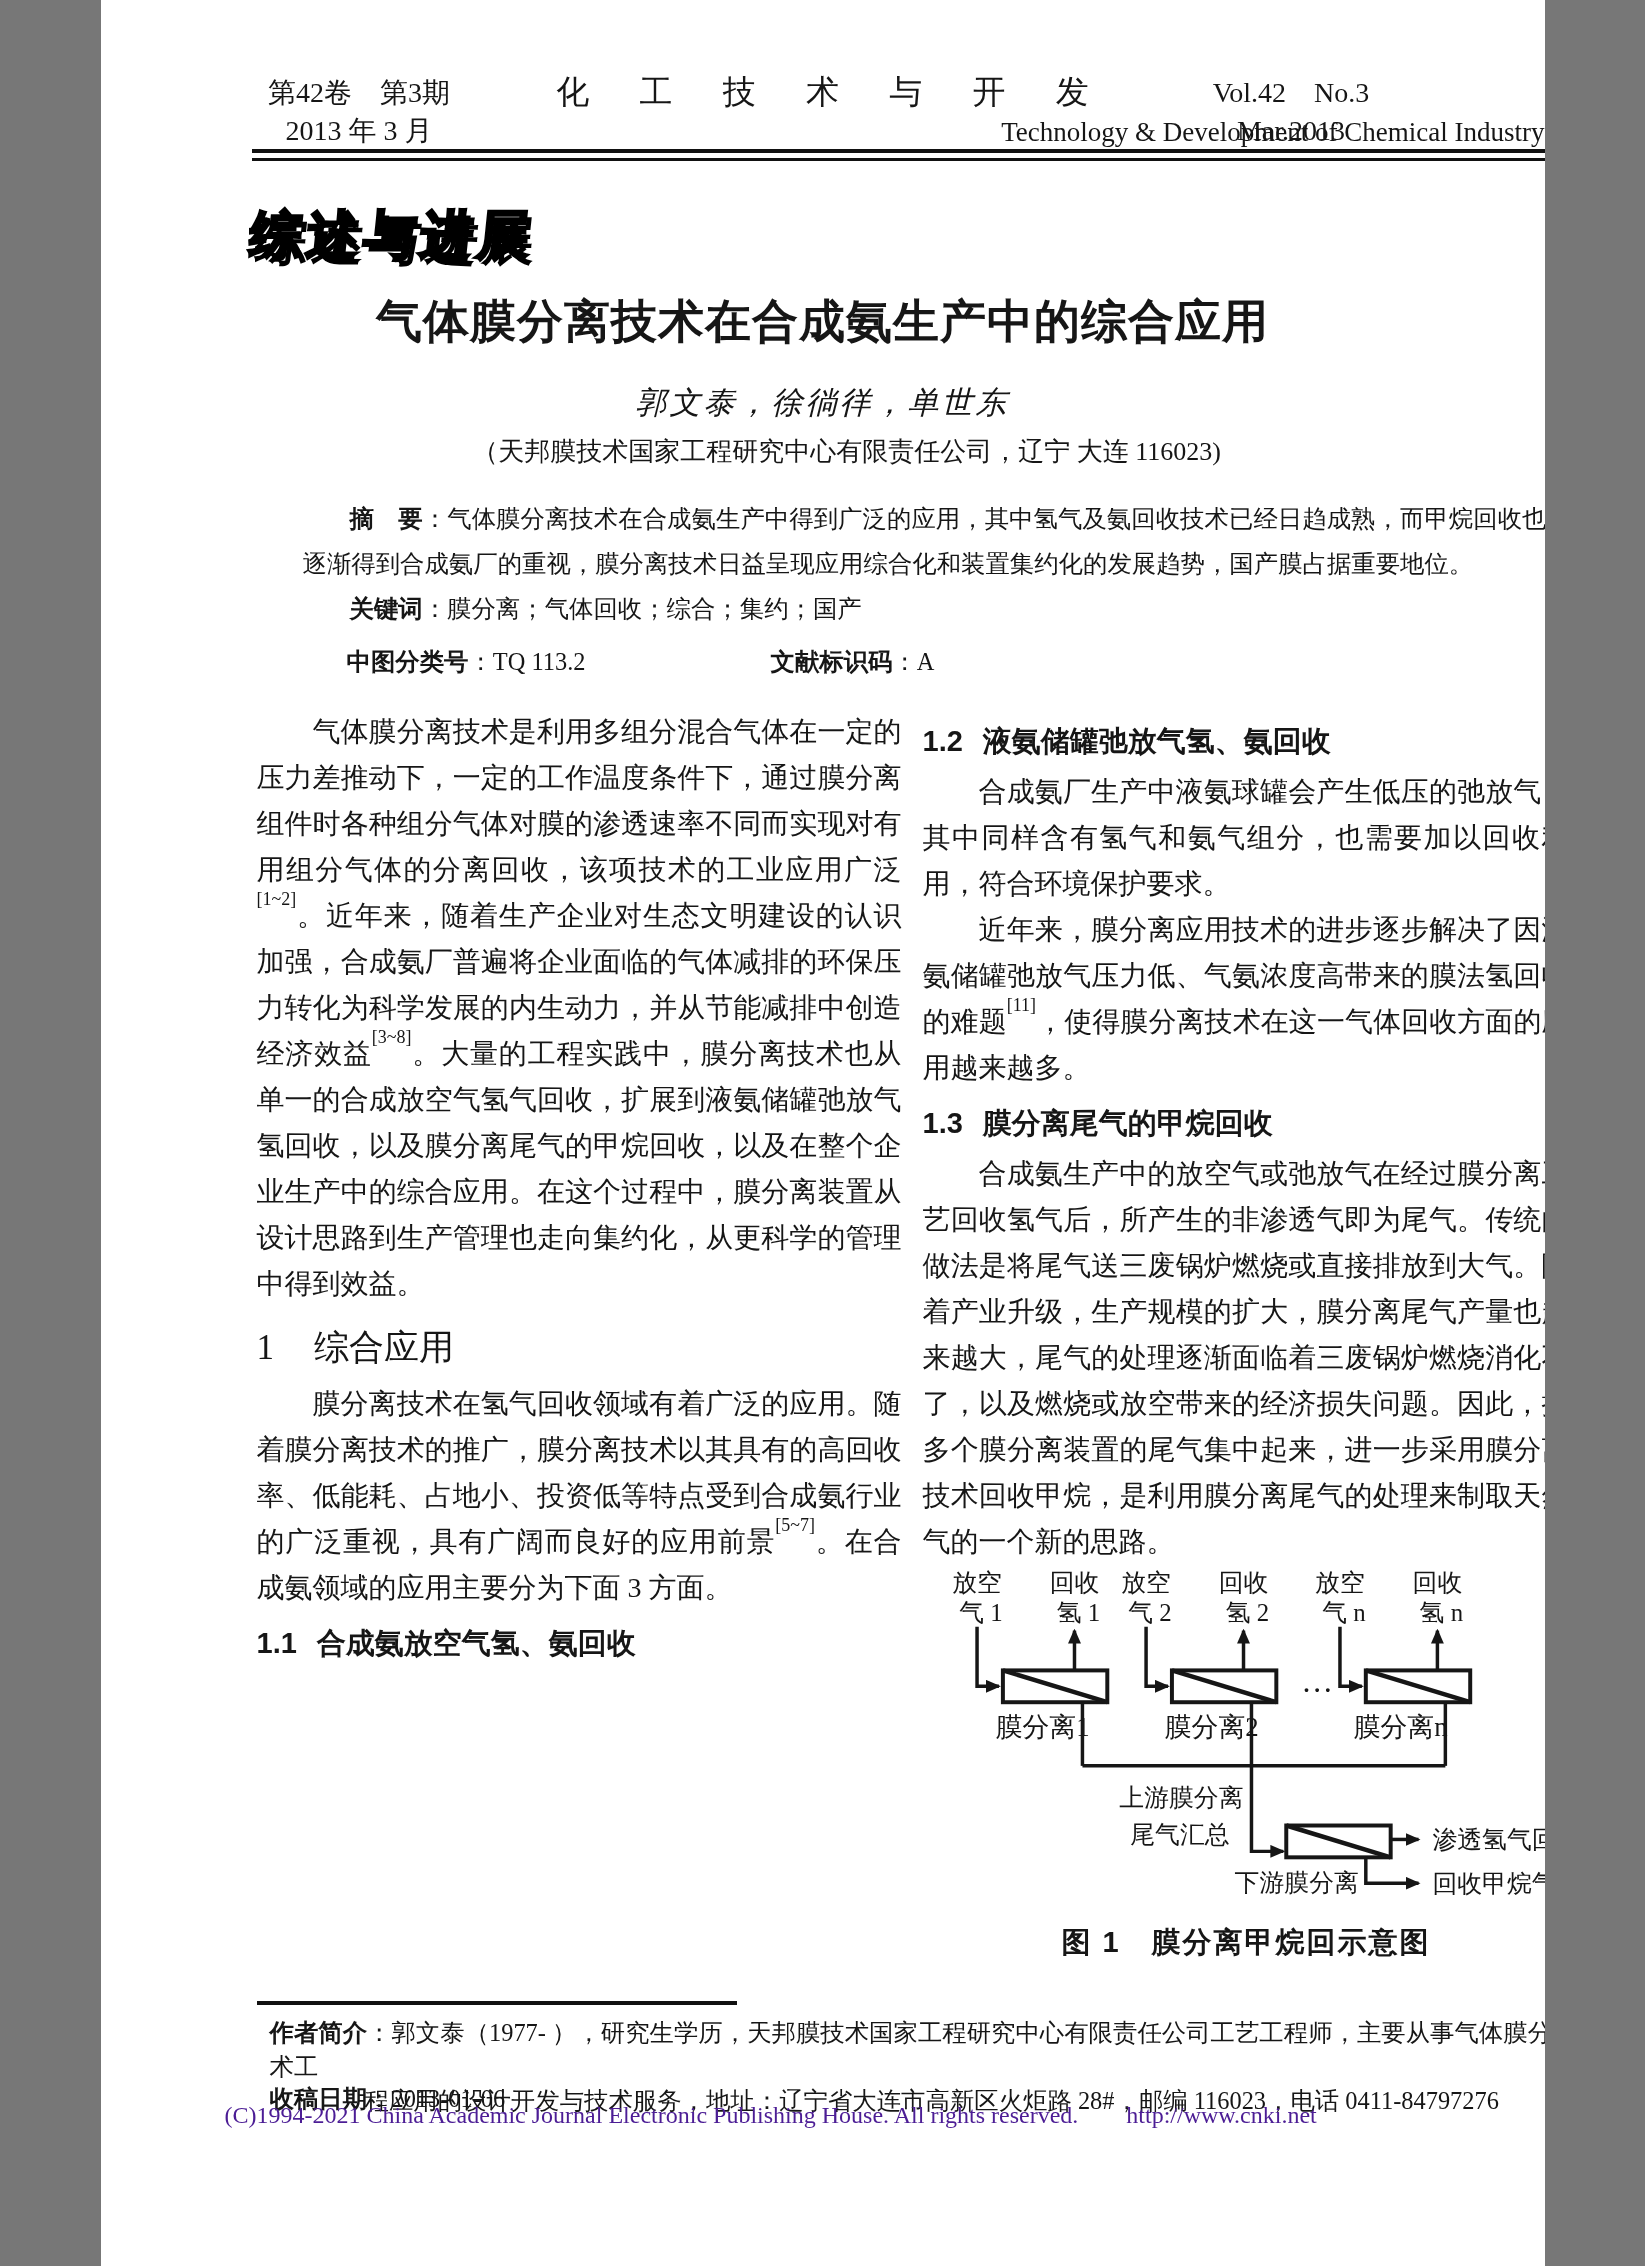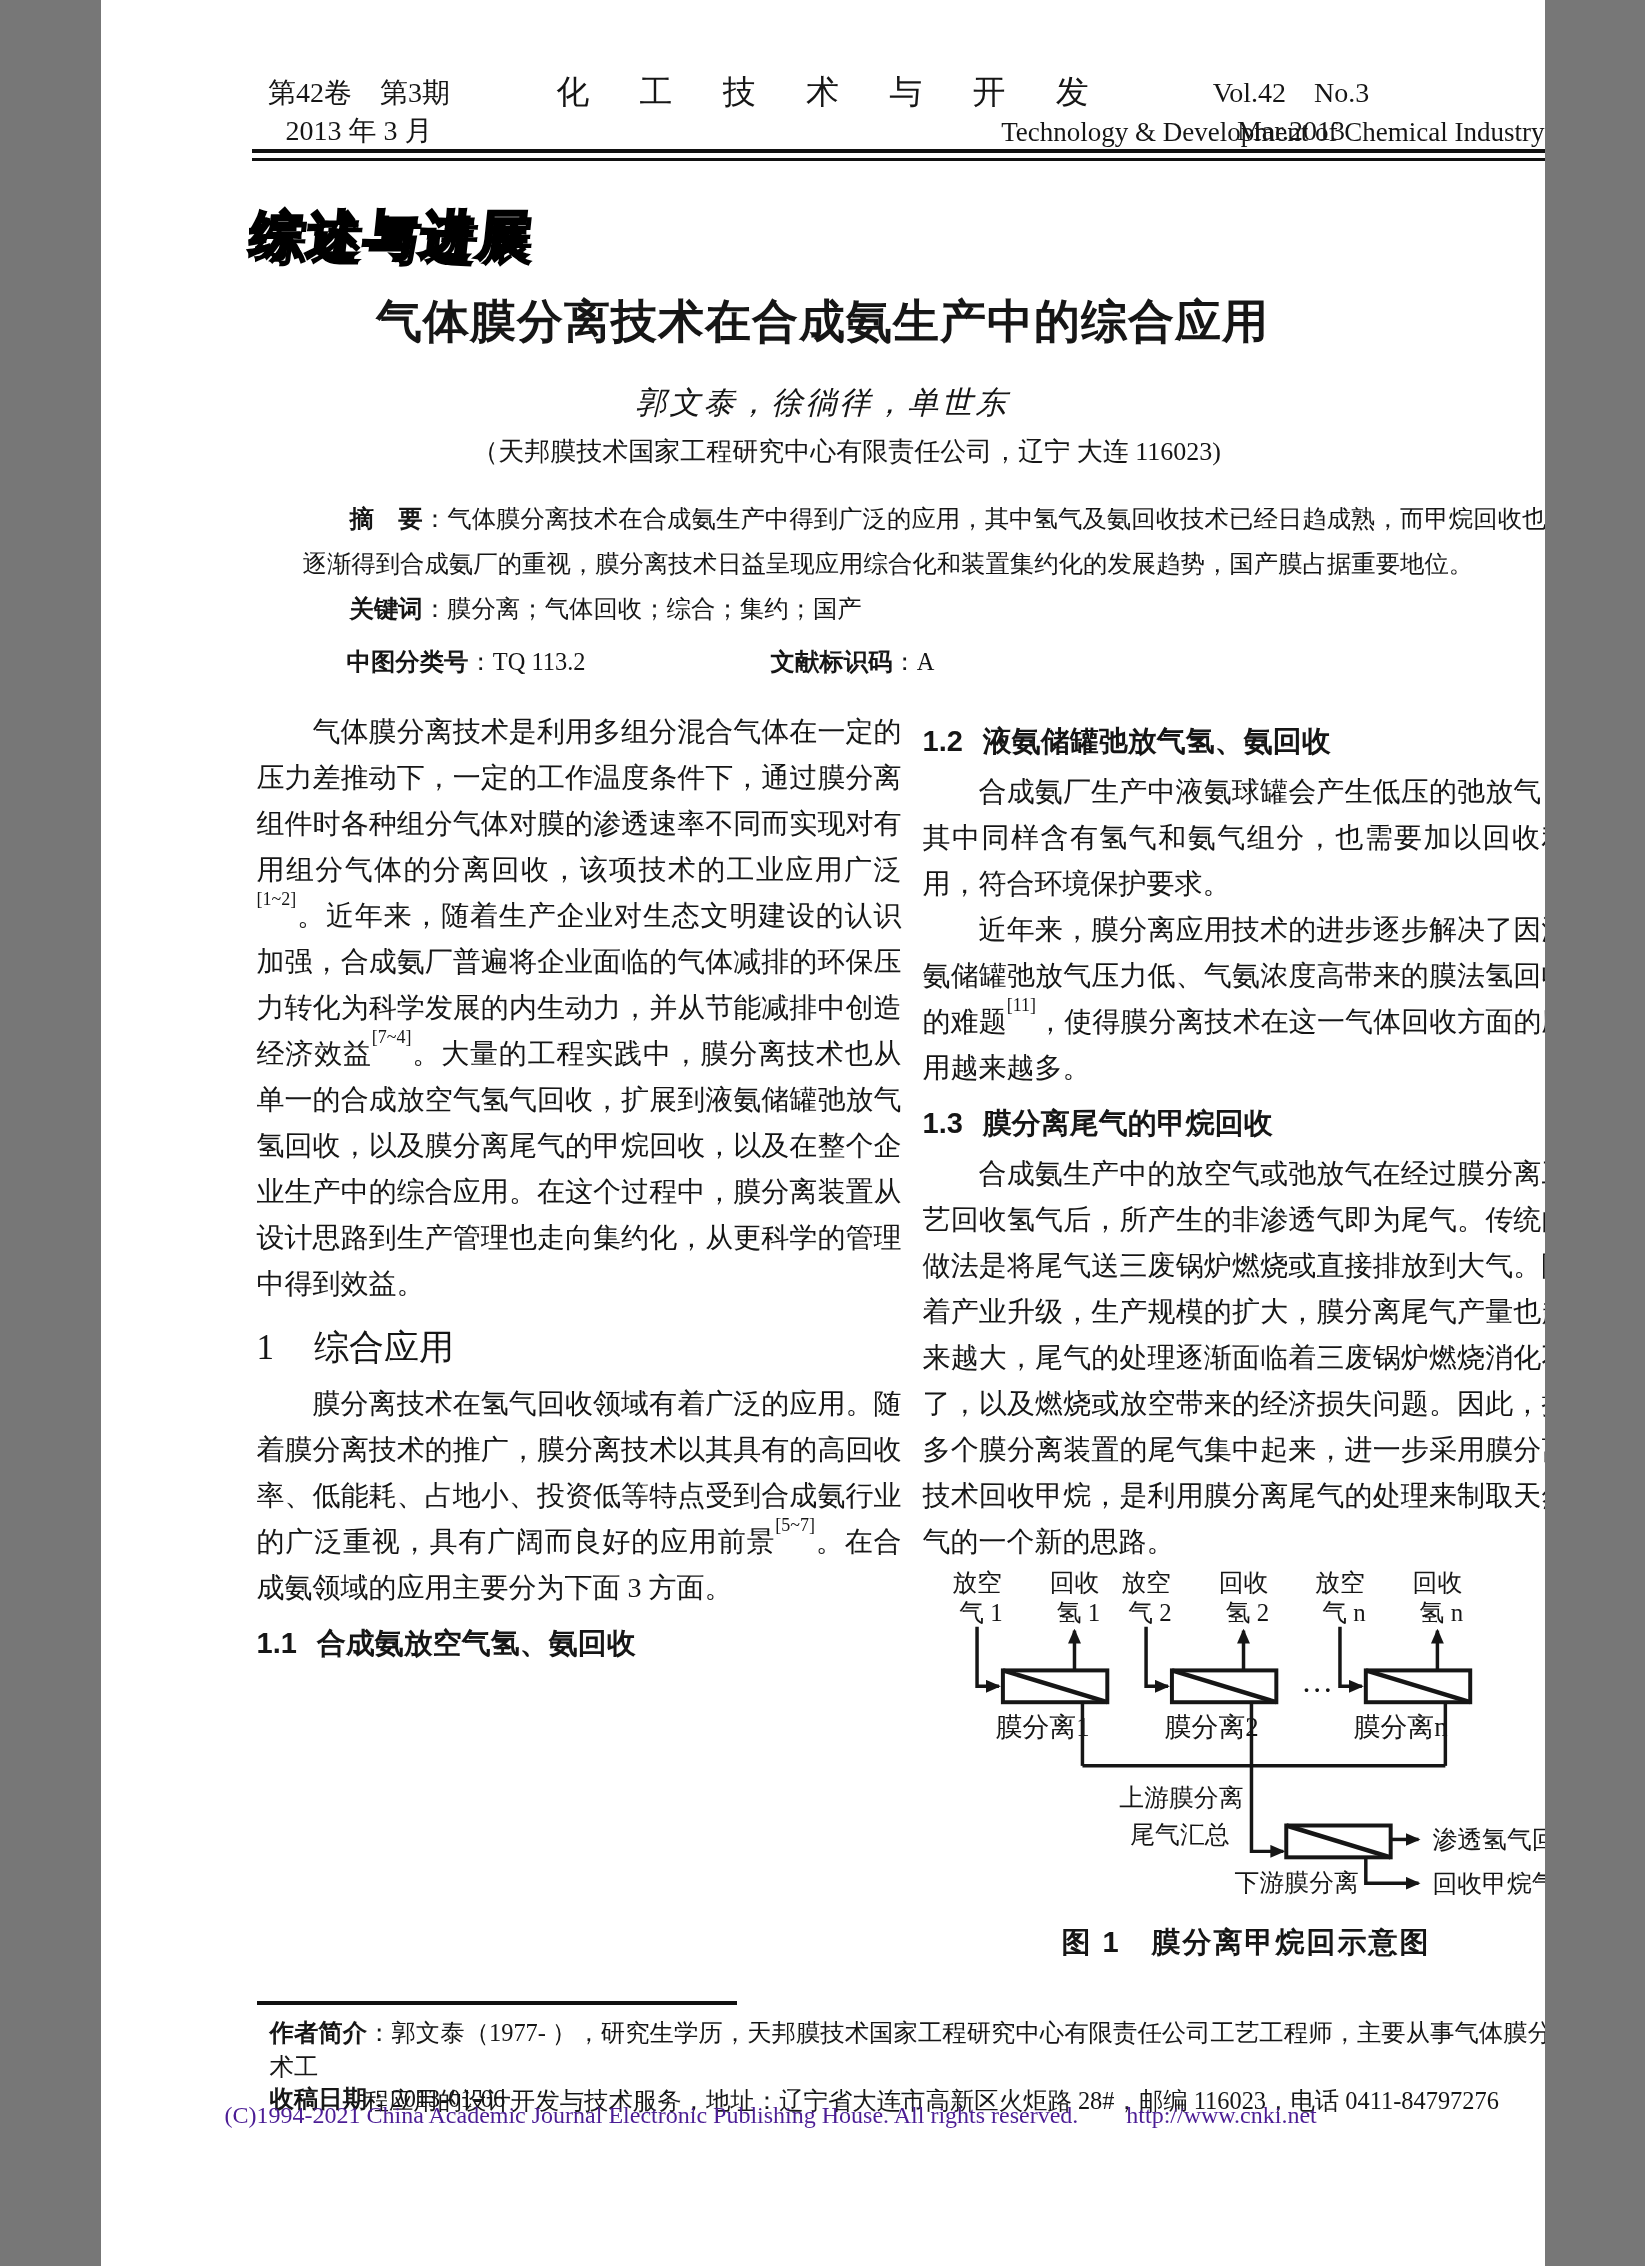--- a/index.html
+++ b/index.html
@@ -81,21 +81,21 @@
     <p class="abs-p"><b class="lab">摘　要</b><span>：气体膜分离技术在合成氨生产中得到广泛的应用，其中氢气及氨回收技术已经日趋成熟，而甲烷回收也逐渐得到合成氨厂的重视，膜分离技术日益呈现应用综合化和装置集约化的发展趋势，国产膜占据重要地位。</span></p>
     <p class="kw-p"><b class="lab">关键词</b><span>：膜分离；气体回收；综合；集约；国产</span></p>
     <div class="meta-line">
       <span class="meta-clc"><b class="lab">中图分类号</b><span>：TQ 113.2</span></span>
       <span class="meta-doc"><b class="lab">文献标识码</b><span>：A</span></span>
     </div>
   </div>
 
   <div class="col col-left">
     <div>
-        <p class="bp">气体膜分离技术是利用多组分混合气体在一定的压力差推动下，一定的工作温度条件下，通过膜分离组件时各种组分气体对膜的渗透速率不同而实现对有用组分气体的分离回收，该项技术的工业应用广泛<sup>[1~2]</sup>。近年来，随着生产企业对生态文明建设的认识加强，合成氨厂普遍将企业面临的气体减排的环保压力转化为科学发展的内生动力，并从节能减排中创造经济效益<sup>[7~4]</sup>。大量的工程实践中，膜分离技术也从单一的合成放空气氢气回收，扩展到液氨储罐弛放气氢回收，以及膜分离尾气的甲烷回收，以及在整个企业生产中的综合应用。在这个过程中，膜分离装置从设计思路到生产管理也走向集约化，从更科学的管理中得到效益。</p>
+        <p class="bp">气体膜分离技术是利用多组分混合气体在一定的压力差推动下，一定的工作温度条件下，通过膜分离组件时各种组分气体对膜的渗透速率不同而实现对有用组分气体的分离回收，该项技术的工业应用广泛<sup>[1~2]</sup>。近年来，随着生产企业对生态文明建设的认识加强，合成氨厂普遍将企业面临的气体减排的环保压力转化为科学发展的内生动力，并从节能减排中创造经济效益<sup>[3~8]</sup>。大量的工程实践中，膜分离技术也从单一的合成放空气氢气回收，扩展到液氨储罐弛放气氢回收，以及膜分离尾气的甲烷回收，以及在整个企业生产中的综合应用。在这个过程中，膜分离装置从设计思路到生产管理也走向集约化，从更科学的管理中得到效益。</p>
         <div class="h1"><span class="hnum">1</span><span>综合应用</span></div>
         <p class="bp">膜分离技术在氢气回收领域有着广泛的应用。随着膜分离技术的推广，膜分离技术以其具有的高回收率、低能耗、占地小、投资低等特点受到合成氨行业的广泛重视，具有广阔而良好的应用前景<sup>[5~7]</sup>。在合成氨领域的应用主要分为下面 3 方面。</p>
         <div class="h2"><span class="hnum">1.1</span><span>合成氨放空气氢、氨回收</span></div>
       </div>
   </div>
 
   <div class="col col-right">
     <div>
         <div class="h2"><span class="hnum">1.2</span><span>液氨储罐弛放气氢、氨回收</span></div>
         <p class="bp">合成氨厂生产中液氨球罐会产生低压的弛放气，其中同样含有氢气和氨气组分，也需要加以回收利用，符合环境保护要求。</p>

